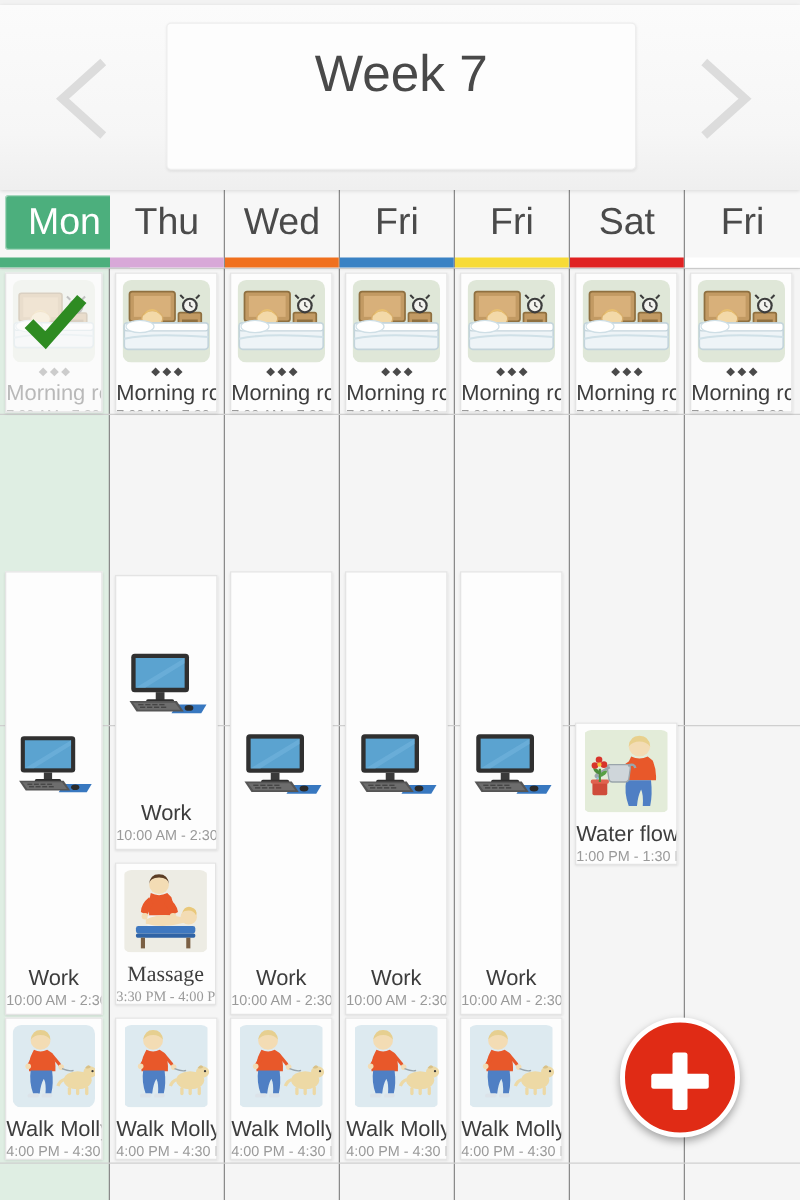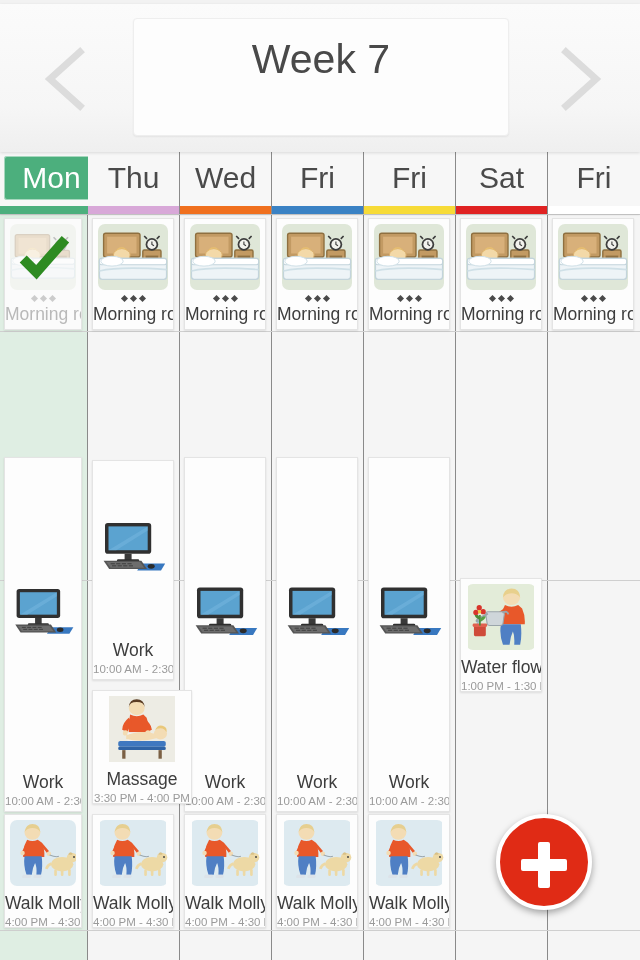--- a/index.html
+++ b/index.html
@@ -589,21 +589,21 @@
       <path d="M18 57 q8 -2 9 -8 q-9 0 -9 8z" fill="#57a043"></path>
       <circle cx="12" cy="43" r="4" fill="#d8342b"></circle>
       <circle cx="23" cy="42" r="4" fill="#d8342b"></circle>
       <circle cx="17" cy="36" r="4" fill="#d8342b"></circle>
       <circle cx="17.5" cy="42" r="2.6" fill="#f3c33a"></circle>
     </svg>
         </div>
         <div class="ev-title" style="top: 78px;">Water flowers</div>
         <div class="ev-time" style="top: 100px;">1:00 PM - 1:30 PM</div>
       </div>
-      <div class="event" style="left: 92px; width: 100px; top: 476px; height: 114px;">
+      <div class="event" style="left: 92px; width: 81px; top: 476px; height: 114px; font-family: Liberation Serif, serif;">
         <div class="thumb" style="height: 66px;">
     <svg viewBox="0 0 100 100" preserveAspectRatio="xMidYMid meet">
       <rect width="100" height="100" fill="#edece4"></rect>
       <ellipse cx="42" cy="18" rx="12" ry="11" fill="#f3dcb4"></ellipse>
       <path d="M30 17 q1 -12 12 -12 q11 0 12 12 q-1 -8 -12 -8 q-11 0 -12 8z" fill="#5b3d24"></path>
       <path d="M32 28 q10 5 20 0 l5 5 q4 12 3 22 l-30 0 q-1 -15 2 -27z" fill="#e8582a"></path>
       <path d="M52 33 q12 8 13 18 l-8 4 q-4 -9 -9 -14z" fill="#e8582a"></path>
       <path d="M30 33 q-10 8 -10 18 l8 4 q3 -9 7 -14z" fill="#e8582a"></path>
       <circle cx="59" cy="56" r="4" fill="#f3dcb4"></circle>
       <circle cx="25" cy="56" r="4" fill="#f3dcb4"></circle>

